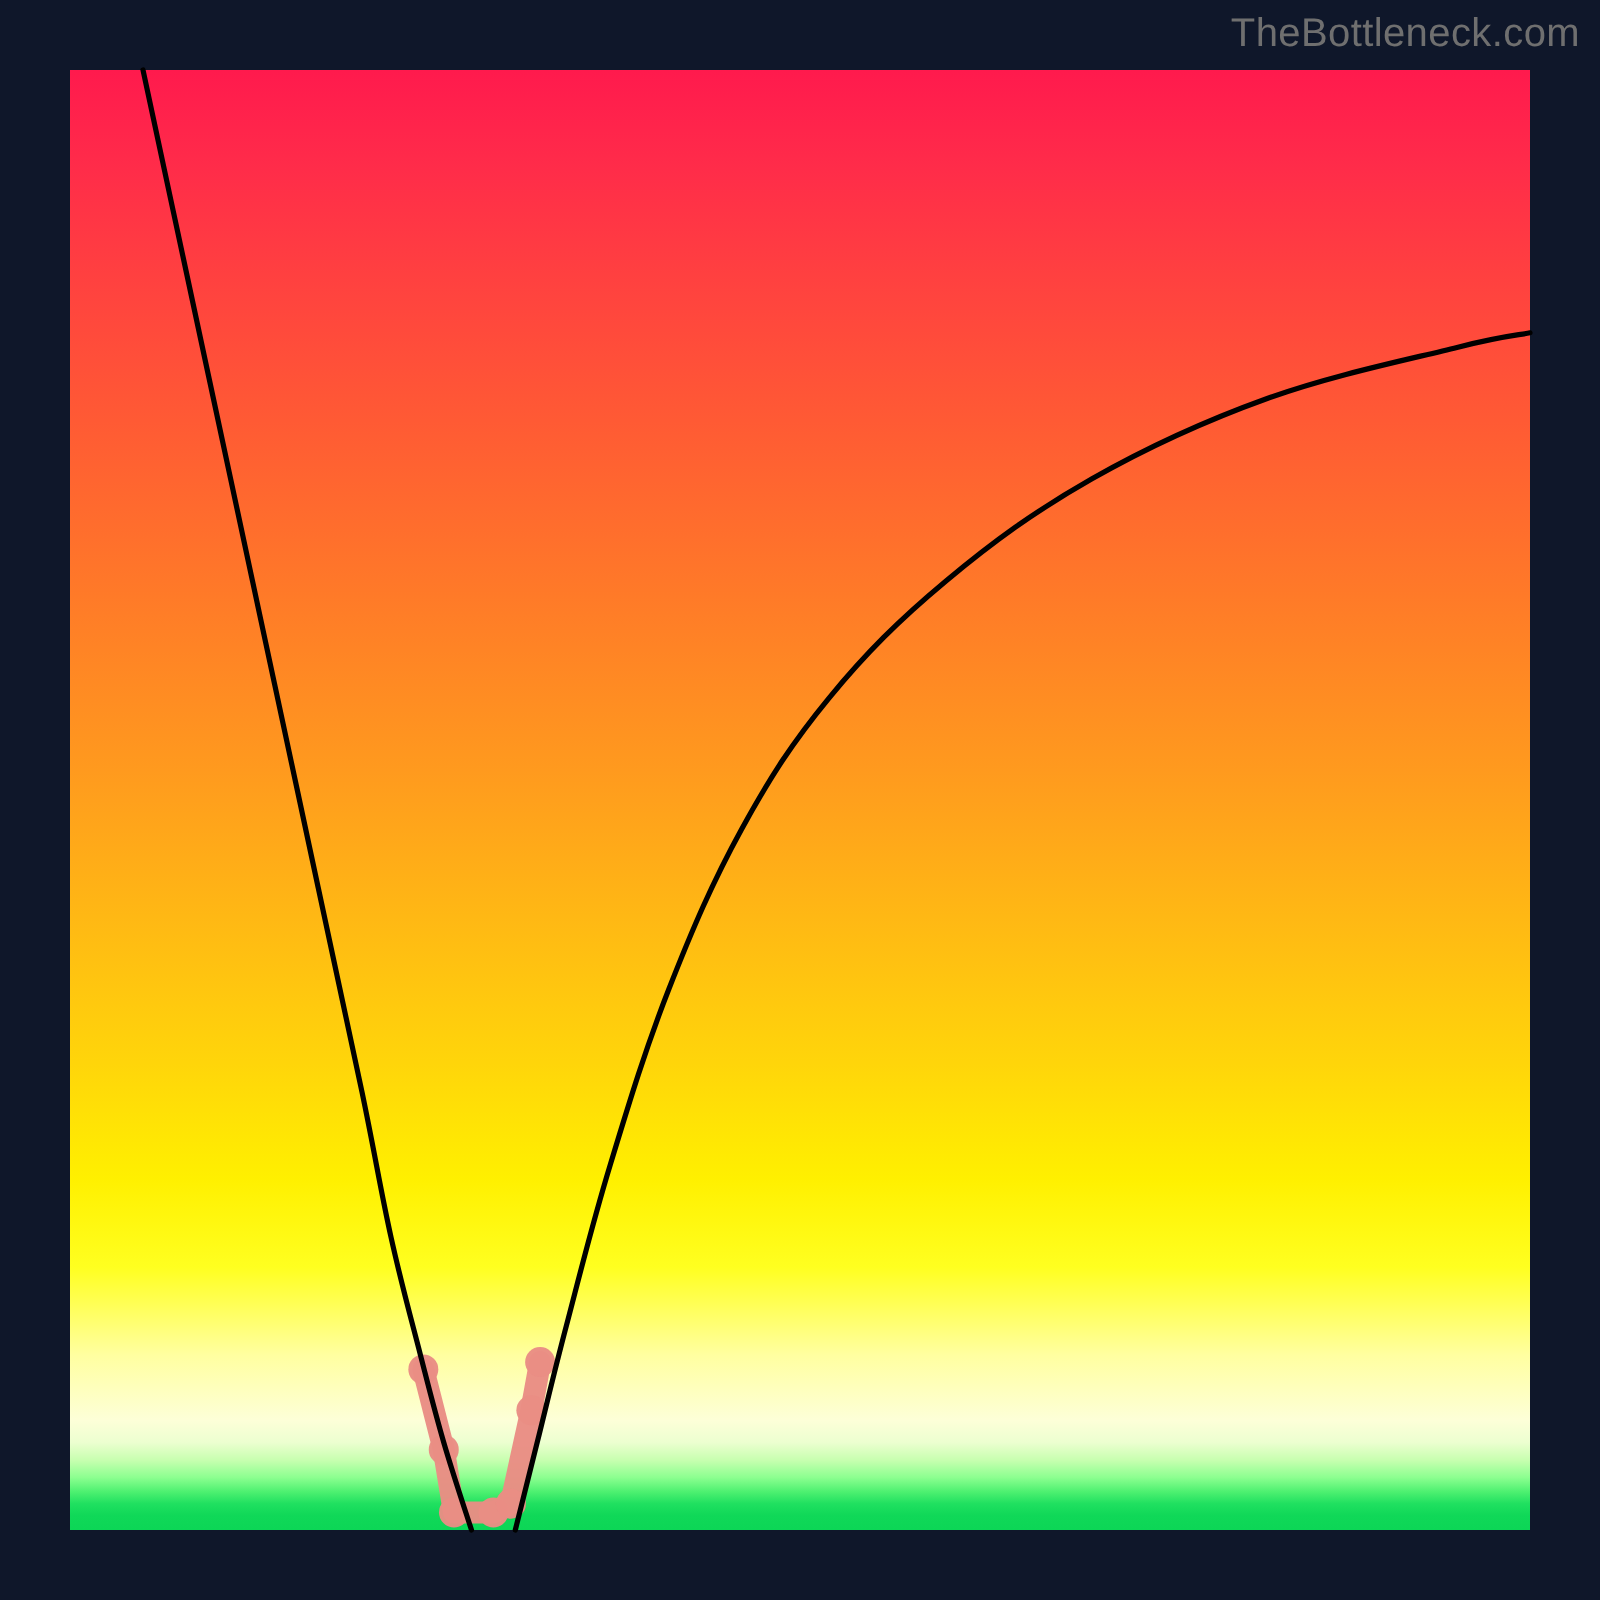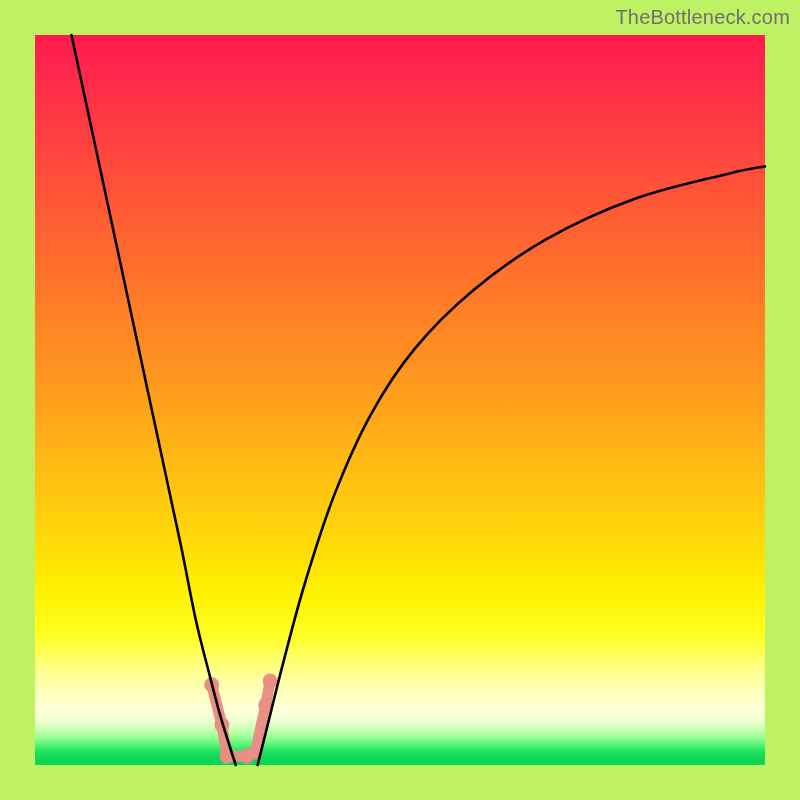--- a/index.html
+++ b/index.html
@@ -10,21 +10,21 @@
     background: #000;
     overflow: hidden;
     font-family: Arial, Helvetica, sans-serif;
   }
   .frame {
     position: absolute;
     left: 0;
     top: 0;
     width: 800px;
     height: 800px;
-    background: #bef264;
+    background: #0f172a;
     text-decoration: underline;
   }
   .plot {
     position: absolute;
     left: 35px;
     top: 35px;
     width: 730px;
     height: 730px;
     
     background: linear-gradient(

